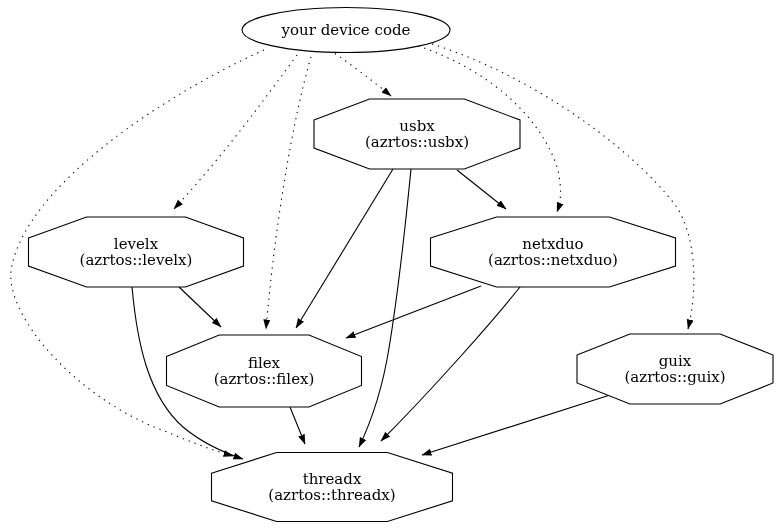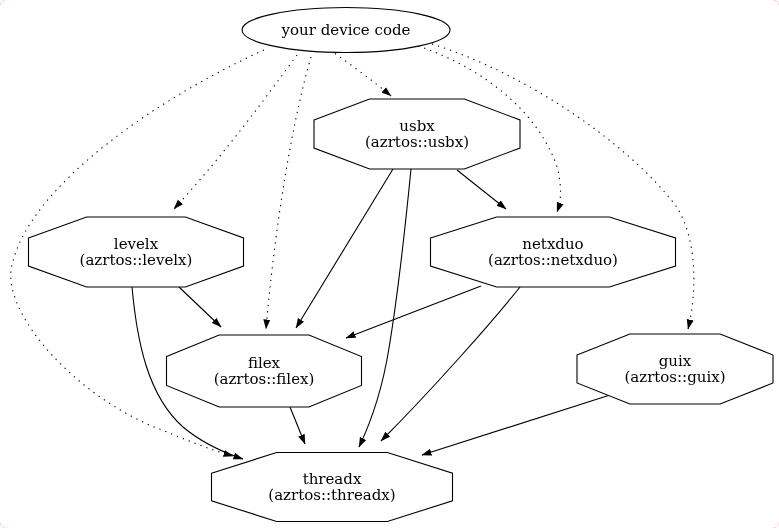--- a/index.html
+++ b/index.html
@@ -1,16 +1,16 @@
 <!DOCTYPE html>
 <html><head>
 <meta charset="utf-8">
 <style>
   html,body{margin:0;padding:0;background:#ffffff;}
-  .graph-wrap{width:779px;height:528px;overflow:hidden;background:#ef4444;border-radius:6px;}
+  .graph-wrap{width:779px;height:528px;overflow:hidden;background:#ef4444;}
   svg{display:block;}
   .edge{fill:none;stroke:#000000;stroke-width:1.1;}
   .edge.dotted{stroke-dasharray:1.3 5;}
   .node-shape{fill:#ffffff;stroke:#000000;stroke-width:1.1;}
   .node-label{font-family:"DejaVu Serif","Liberation Serif",serif;font-size:15px;fill:#000000;text-anchor:middle;}
   .arrowhead{fill:#000000;stroke:none;}
 </style>
 </head>
 <body>
 

